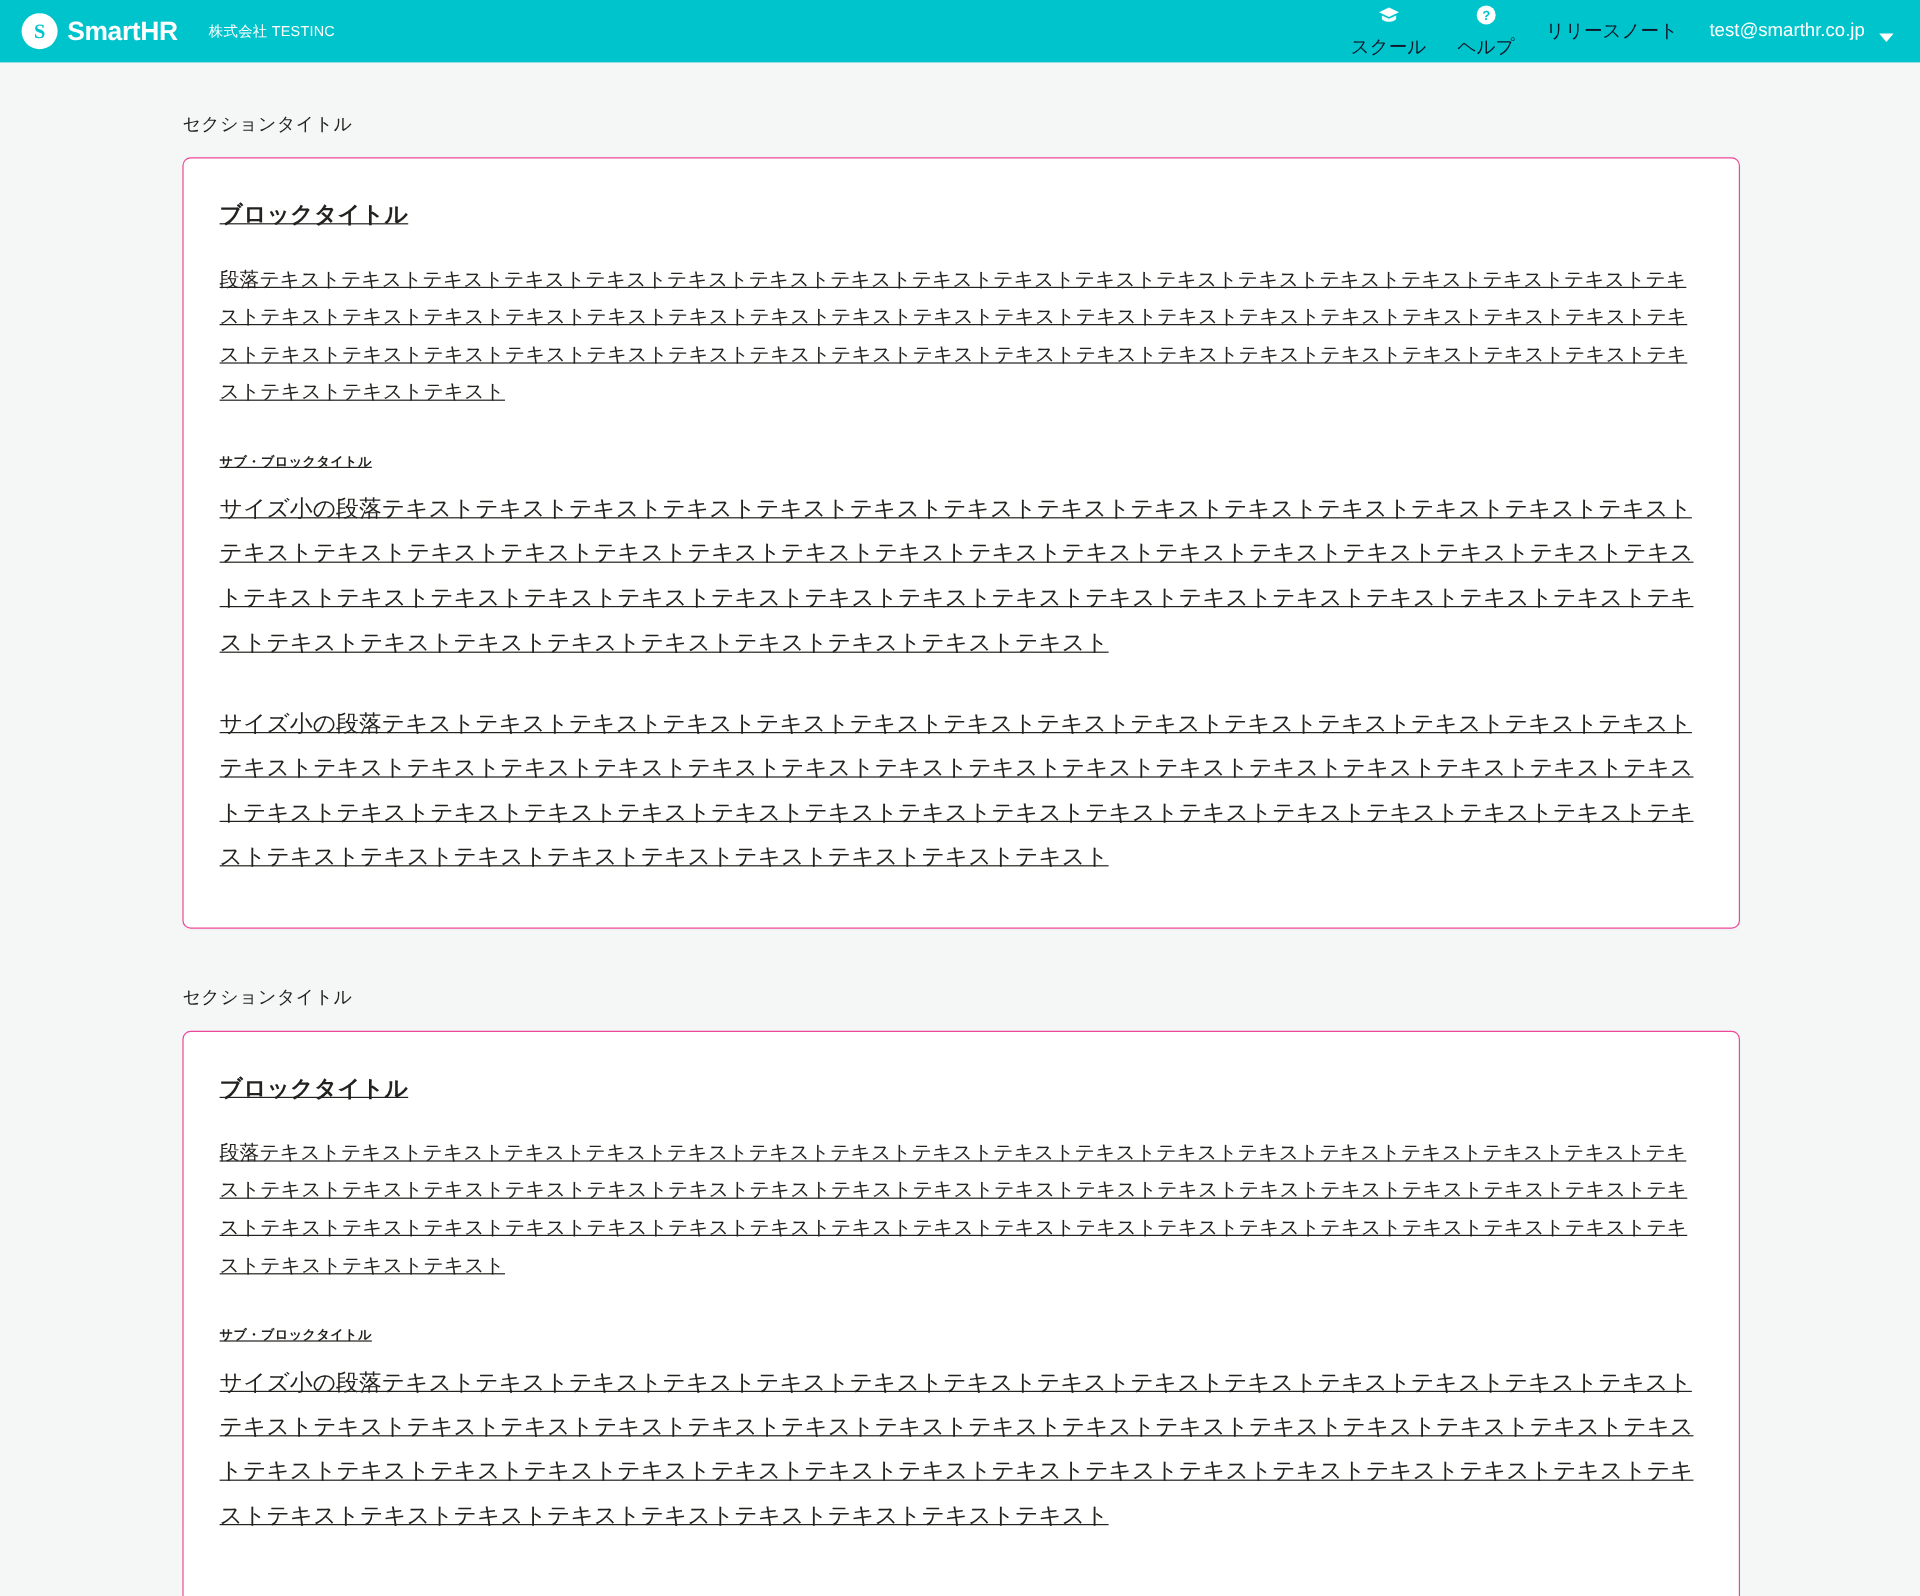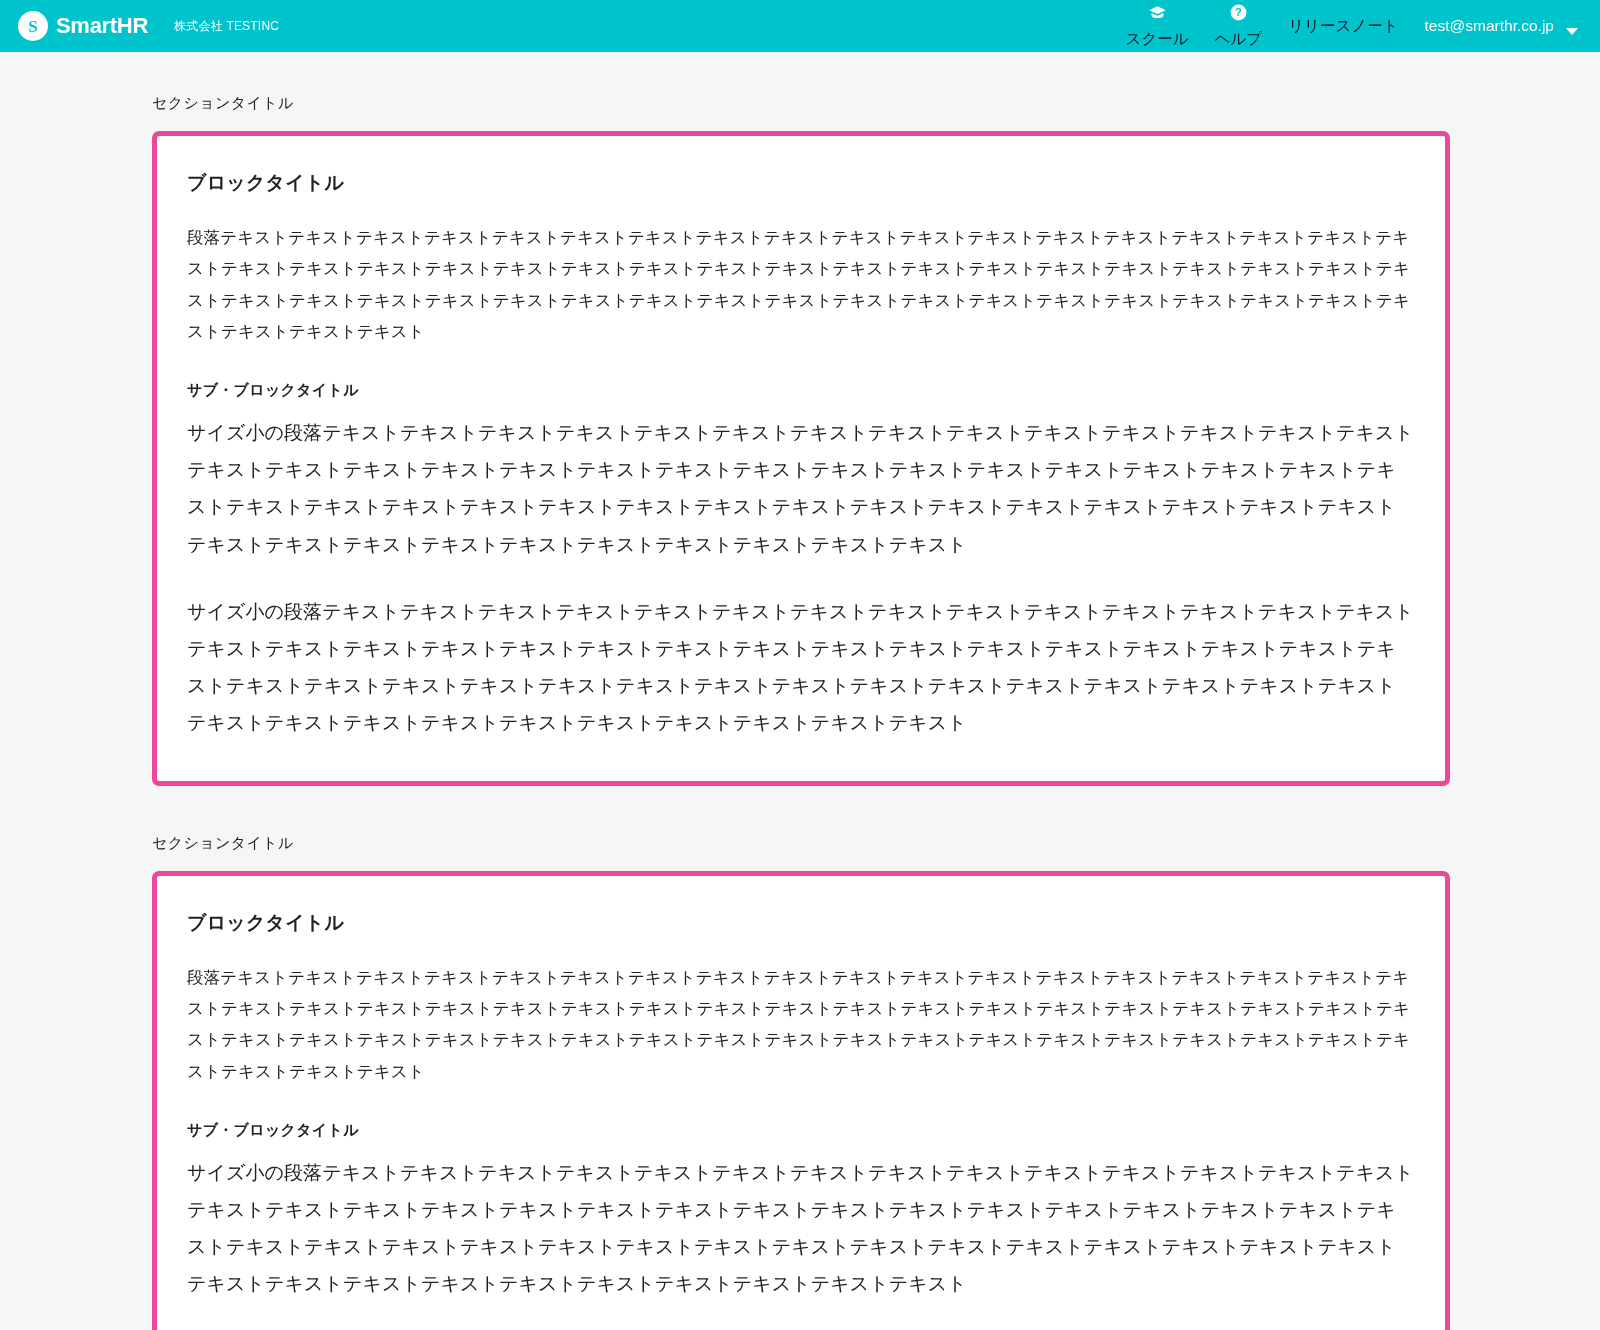--- a/index.html
+++ b/index.html
@@ -100,40 +100,41 @@
     max-width: 1268px;
   }
   h2.section-title {
     font-size: 15px;
     font-weight: normal;
     margin: 0 0 18px 0;
     letter-spacing: 0.4px;
   }
   .card {
     background: #fff;
-    border: 5px solid #ec4899;
+    border: 1px solid #ec4899;
     border-radius: 7px;
     padding: 34px 30px 40px 30px;
     margin-bottom: 48px;
     box-shadow: 0 1px 1px rgba(0,0,0,0.02);
+    text-decoration: underline;
   }
   h3.block-title {
     font-size: 19px;
     font-weight: bold;
     margin: 0 0 26px 0;
     letter-spacing: 0.2px;
   }
   p.block-paragraph {
     font-size: 16.5px;
     line-height: 1.9;
     margin: 0 0 34px 0;
     letter-spacing: 0.1px;
   }
   h4.sub-block-title {
-    font-size: 15px;
+    font-size: 11px;
     font-weight: bold;
     margin: 16px 0 14px 0;
     letter-spacing: 0.3px;
   }
   h5.sub-sub-block-title {
     font-size: 15px;
     font-weight: bold;
     margin: 0 0 12px 0;
     letter-spacing: 0.3px;
   }

